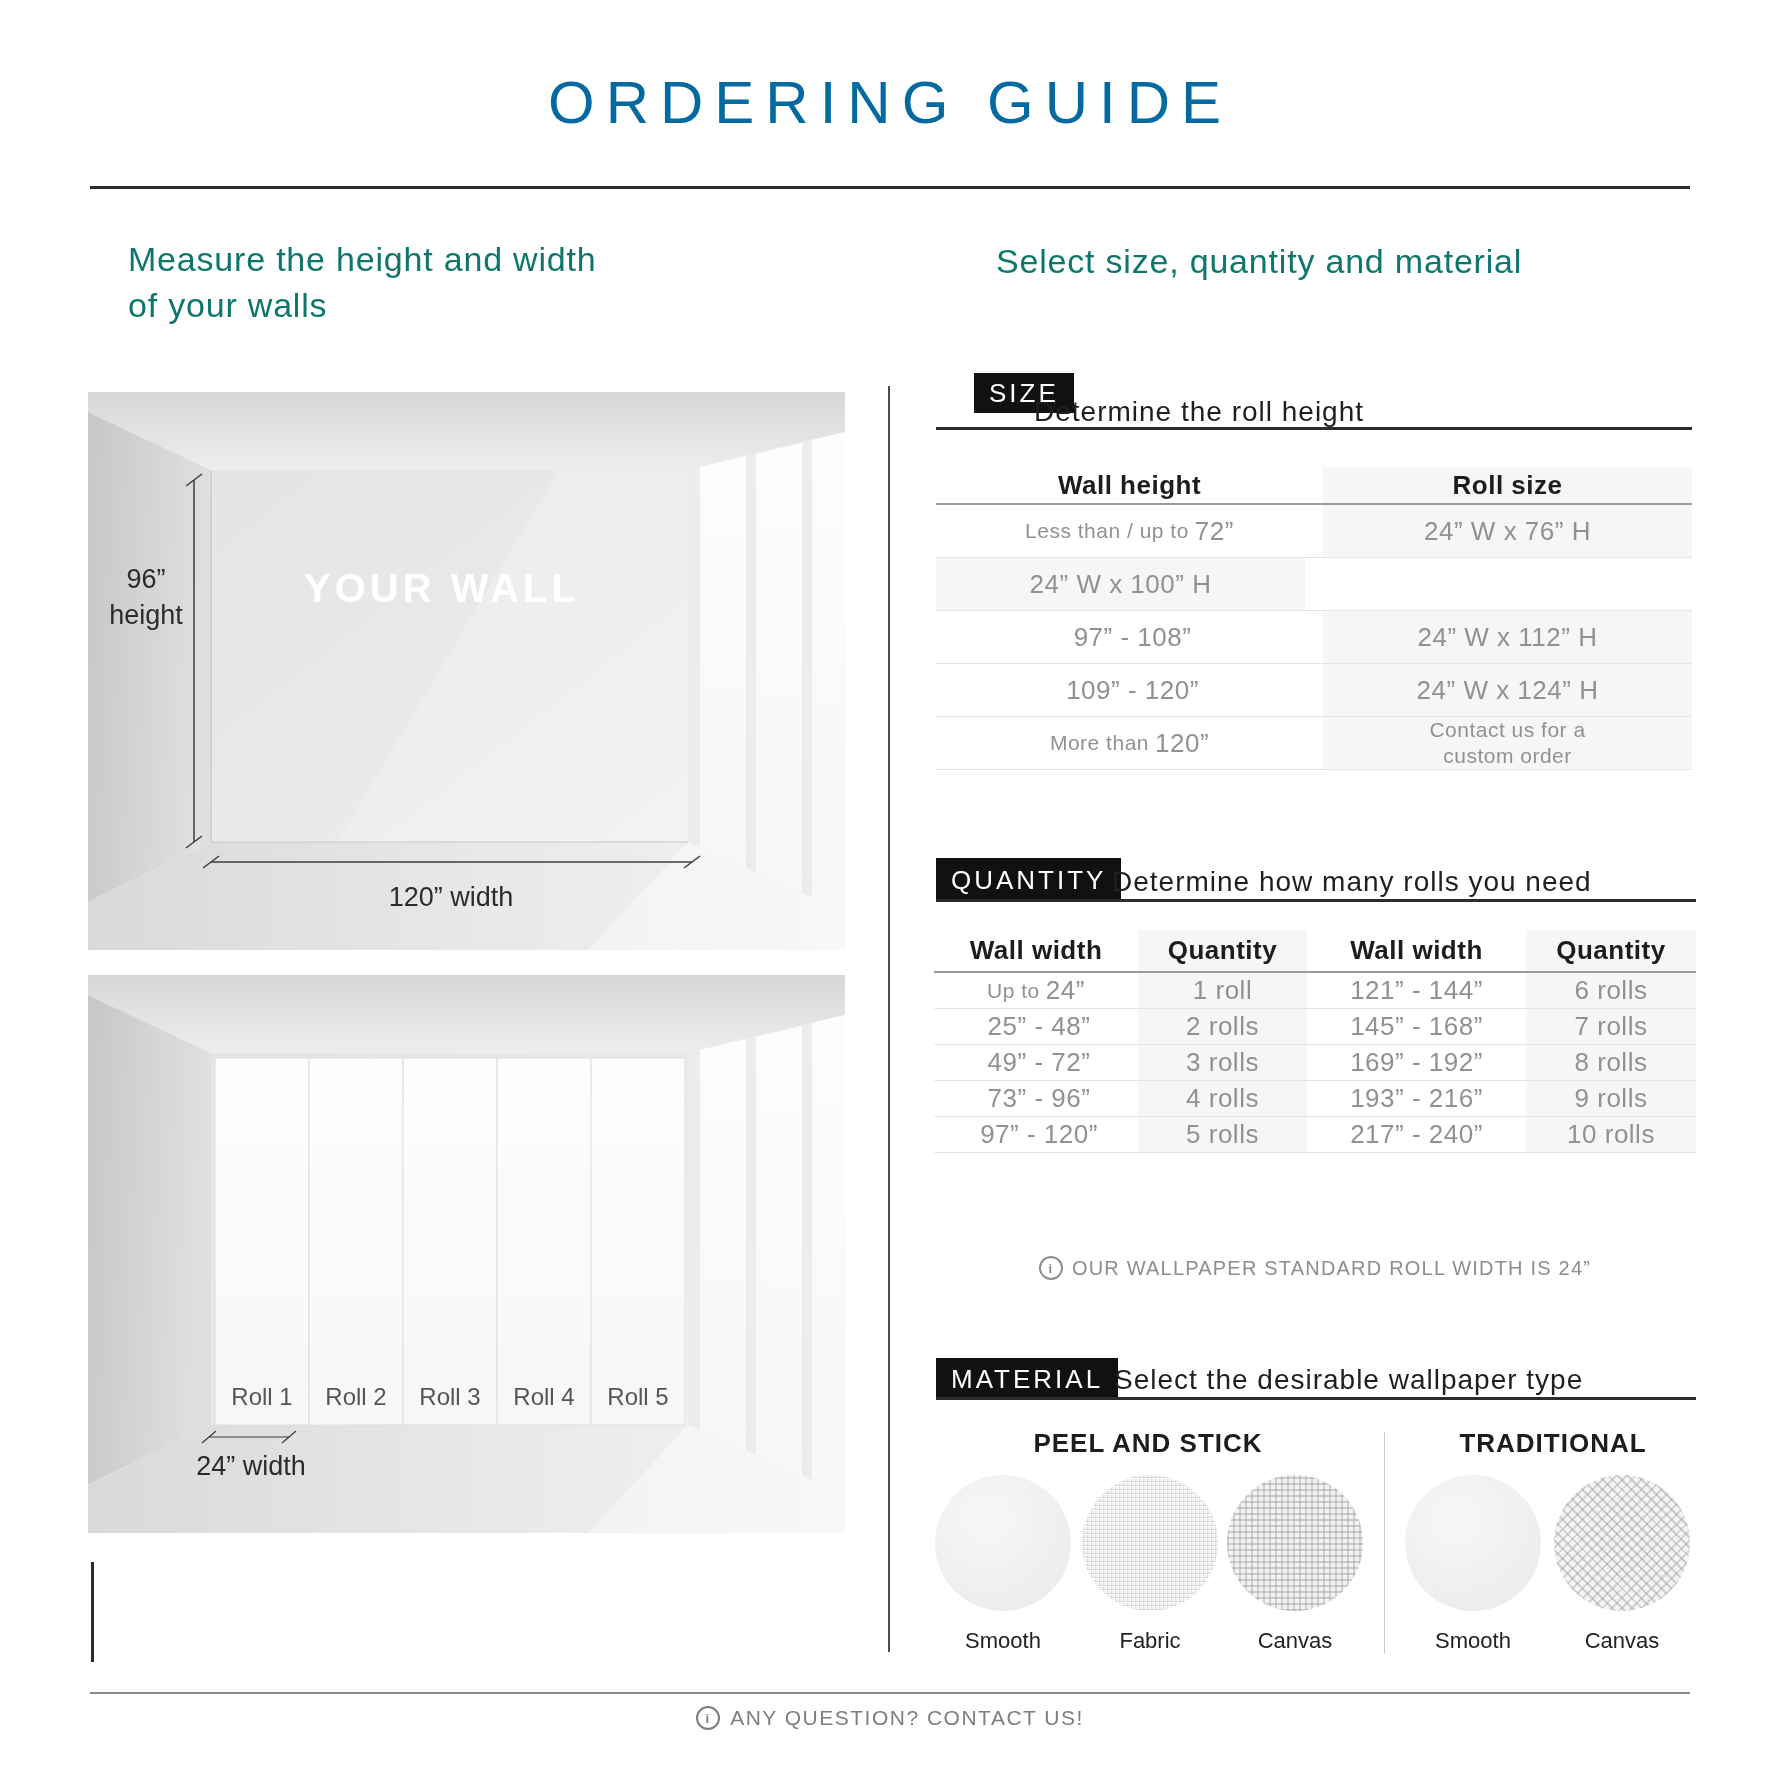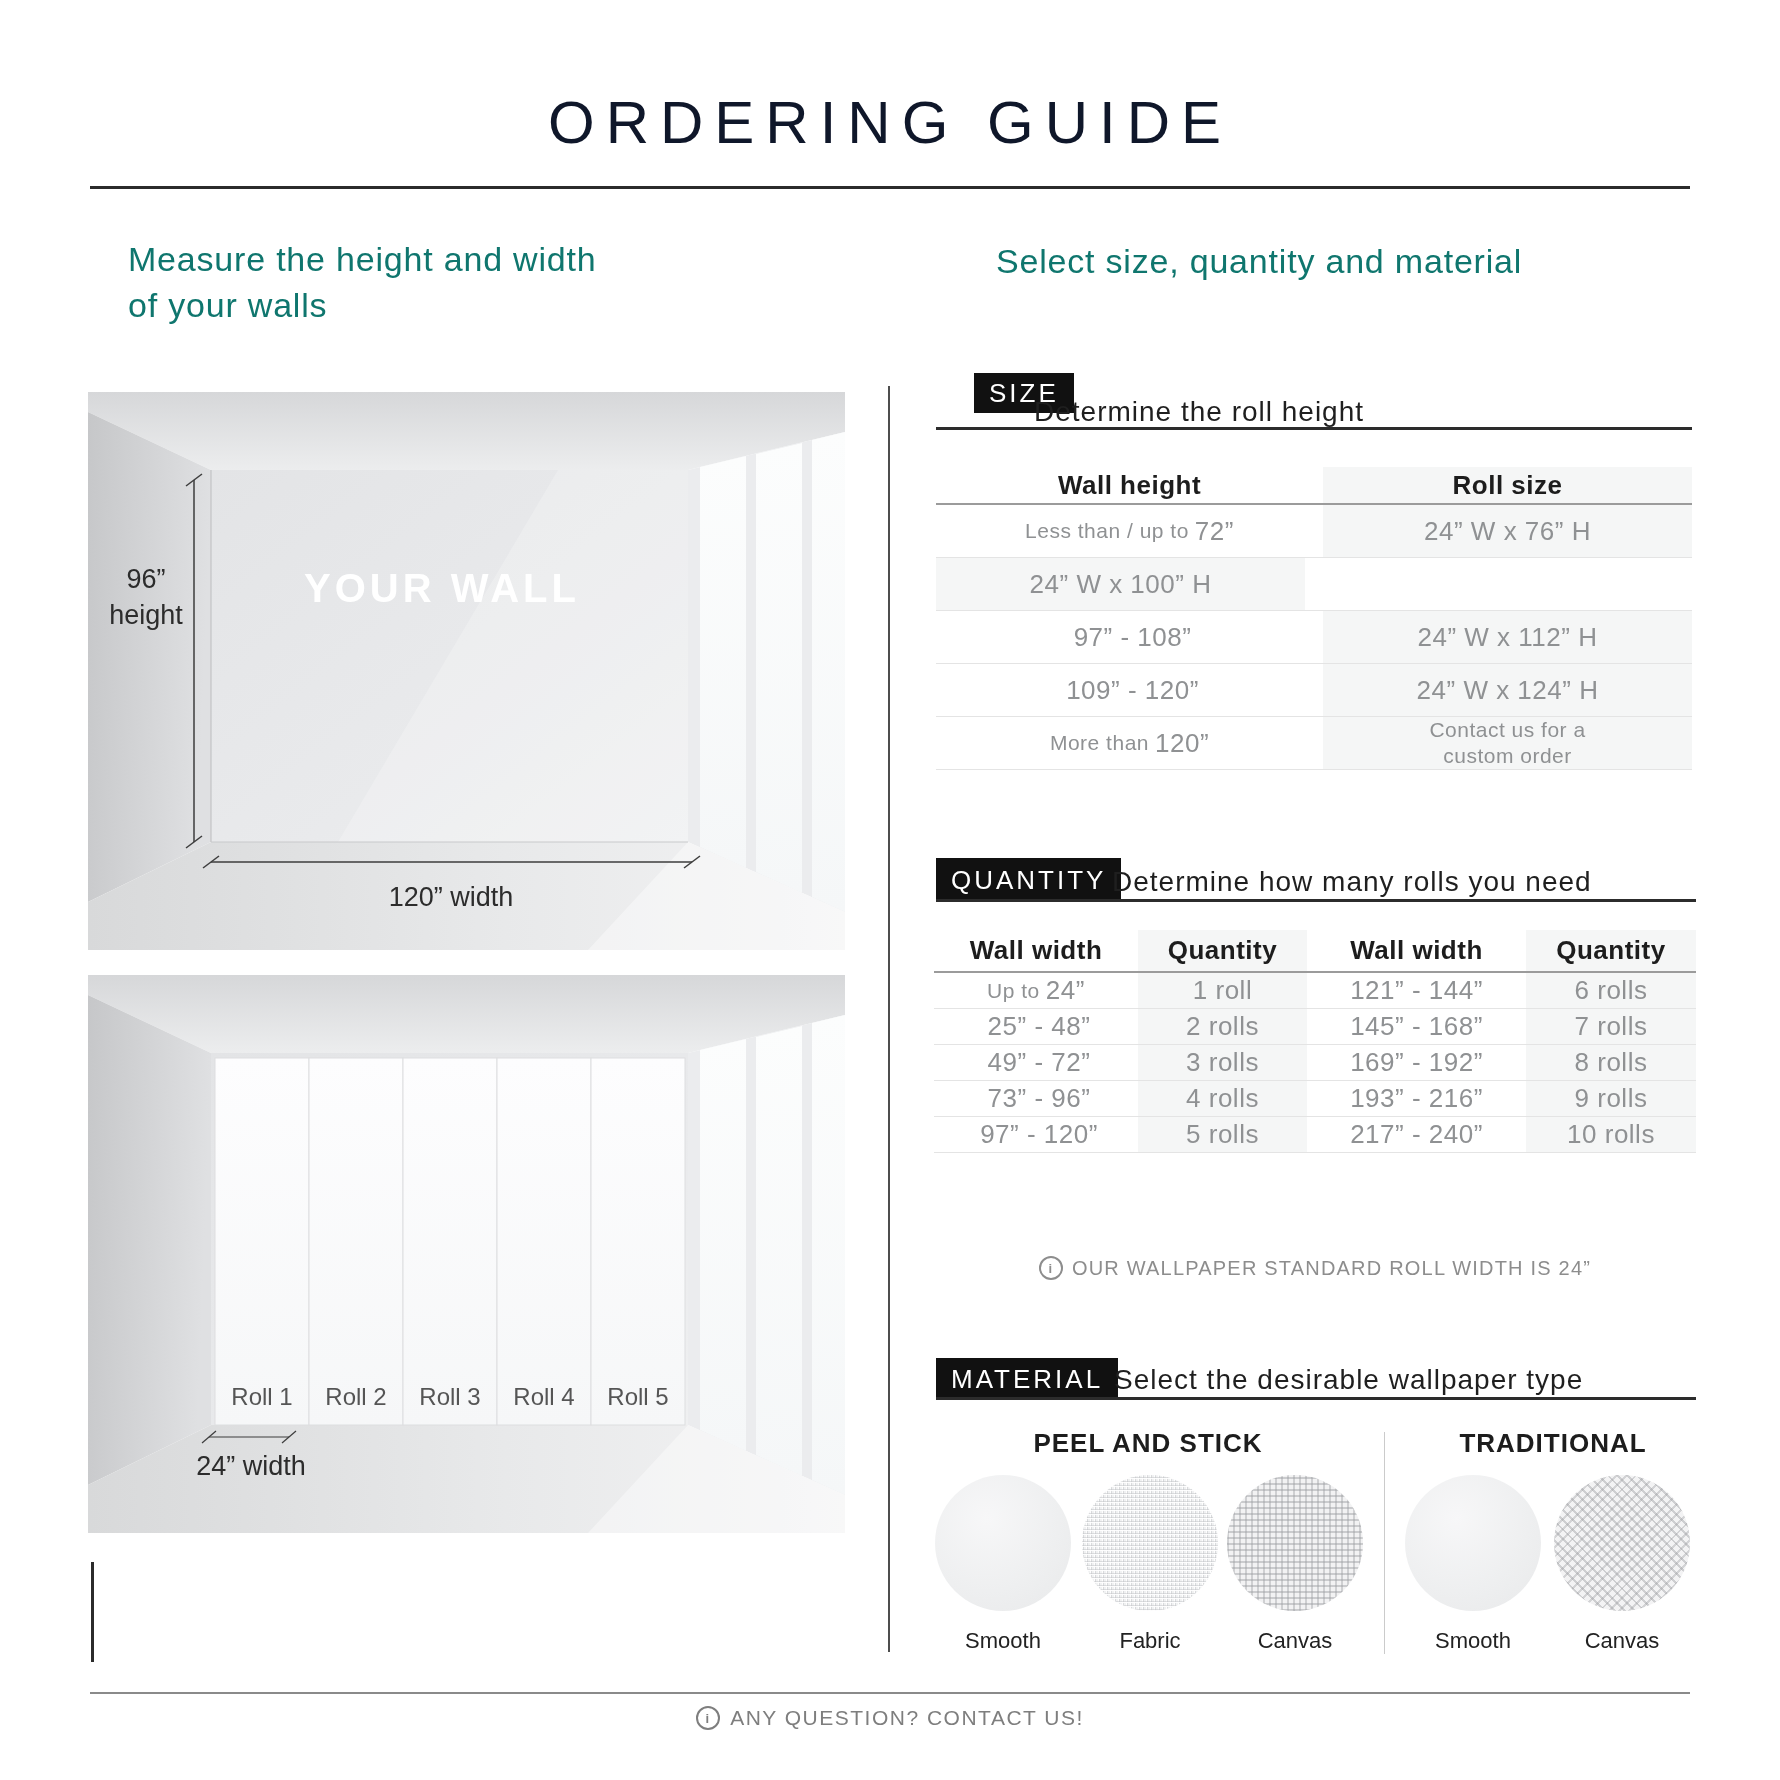--- a/index.html
+++ b/index.html
@@ -3,22 +3,22 @@
 <meta charset="utf-8">
 <style>
   html,body { margin:0; padding:0; background:#ffffff; }
   .page {
     position:relative; width:1780px; height:1780px; background:#ffffff;
     font-family:"Liberation Sans", sans-serif; color:#1f1f1f; overflow:hidden;
   }
   .abs { position:absolute; }
 
   .title {
-    left:0; top:88px; width:1780px; text-align:center;
-    font-size:60px; letter-spacing:11px; color:#0f172a; font-weight:400;
+    left:0; top:68px; width:1780px; text-align:center;
+    font-size:60px; letter-spacing:11px; color:#0369a1; font-weight:400;
   }
   .title-rule { left:90px; top:186px; width:1600px; height:3px; background:#2b2b2b; }
 
   .col-heading {
     font-size:34px; line-height:46px; letter-spacing:0.8px; color:#0f766e;
     text-align:left; white-space:pre-line; font-weight:400;
   }
   .left-heading  { left:128px; top:236px; width:600px; }
   .right-heading { left:996px; top:238px; width:600px; }
 

